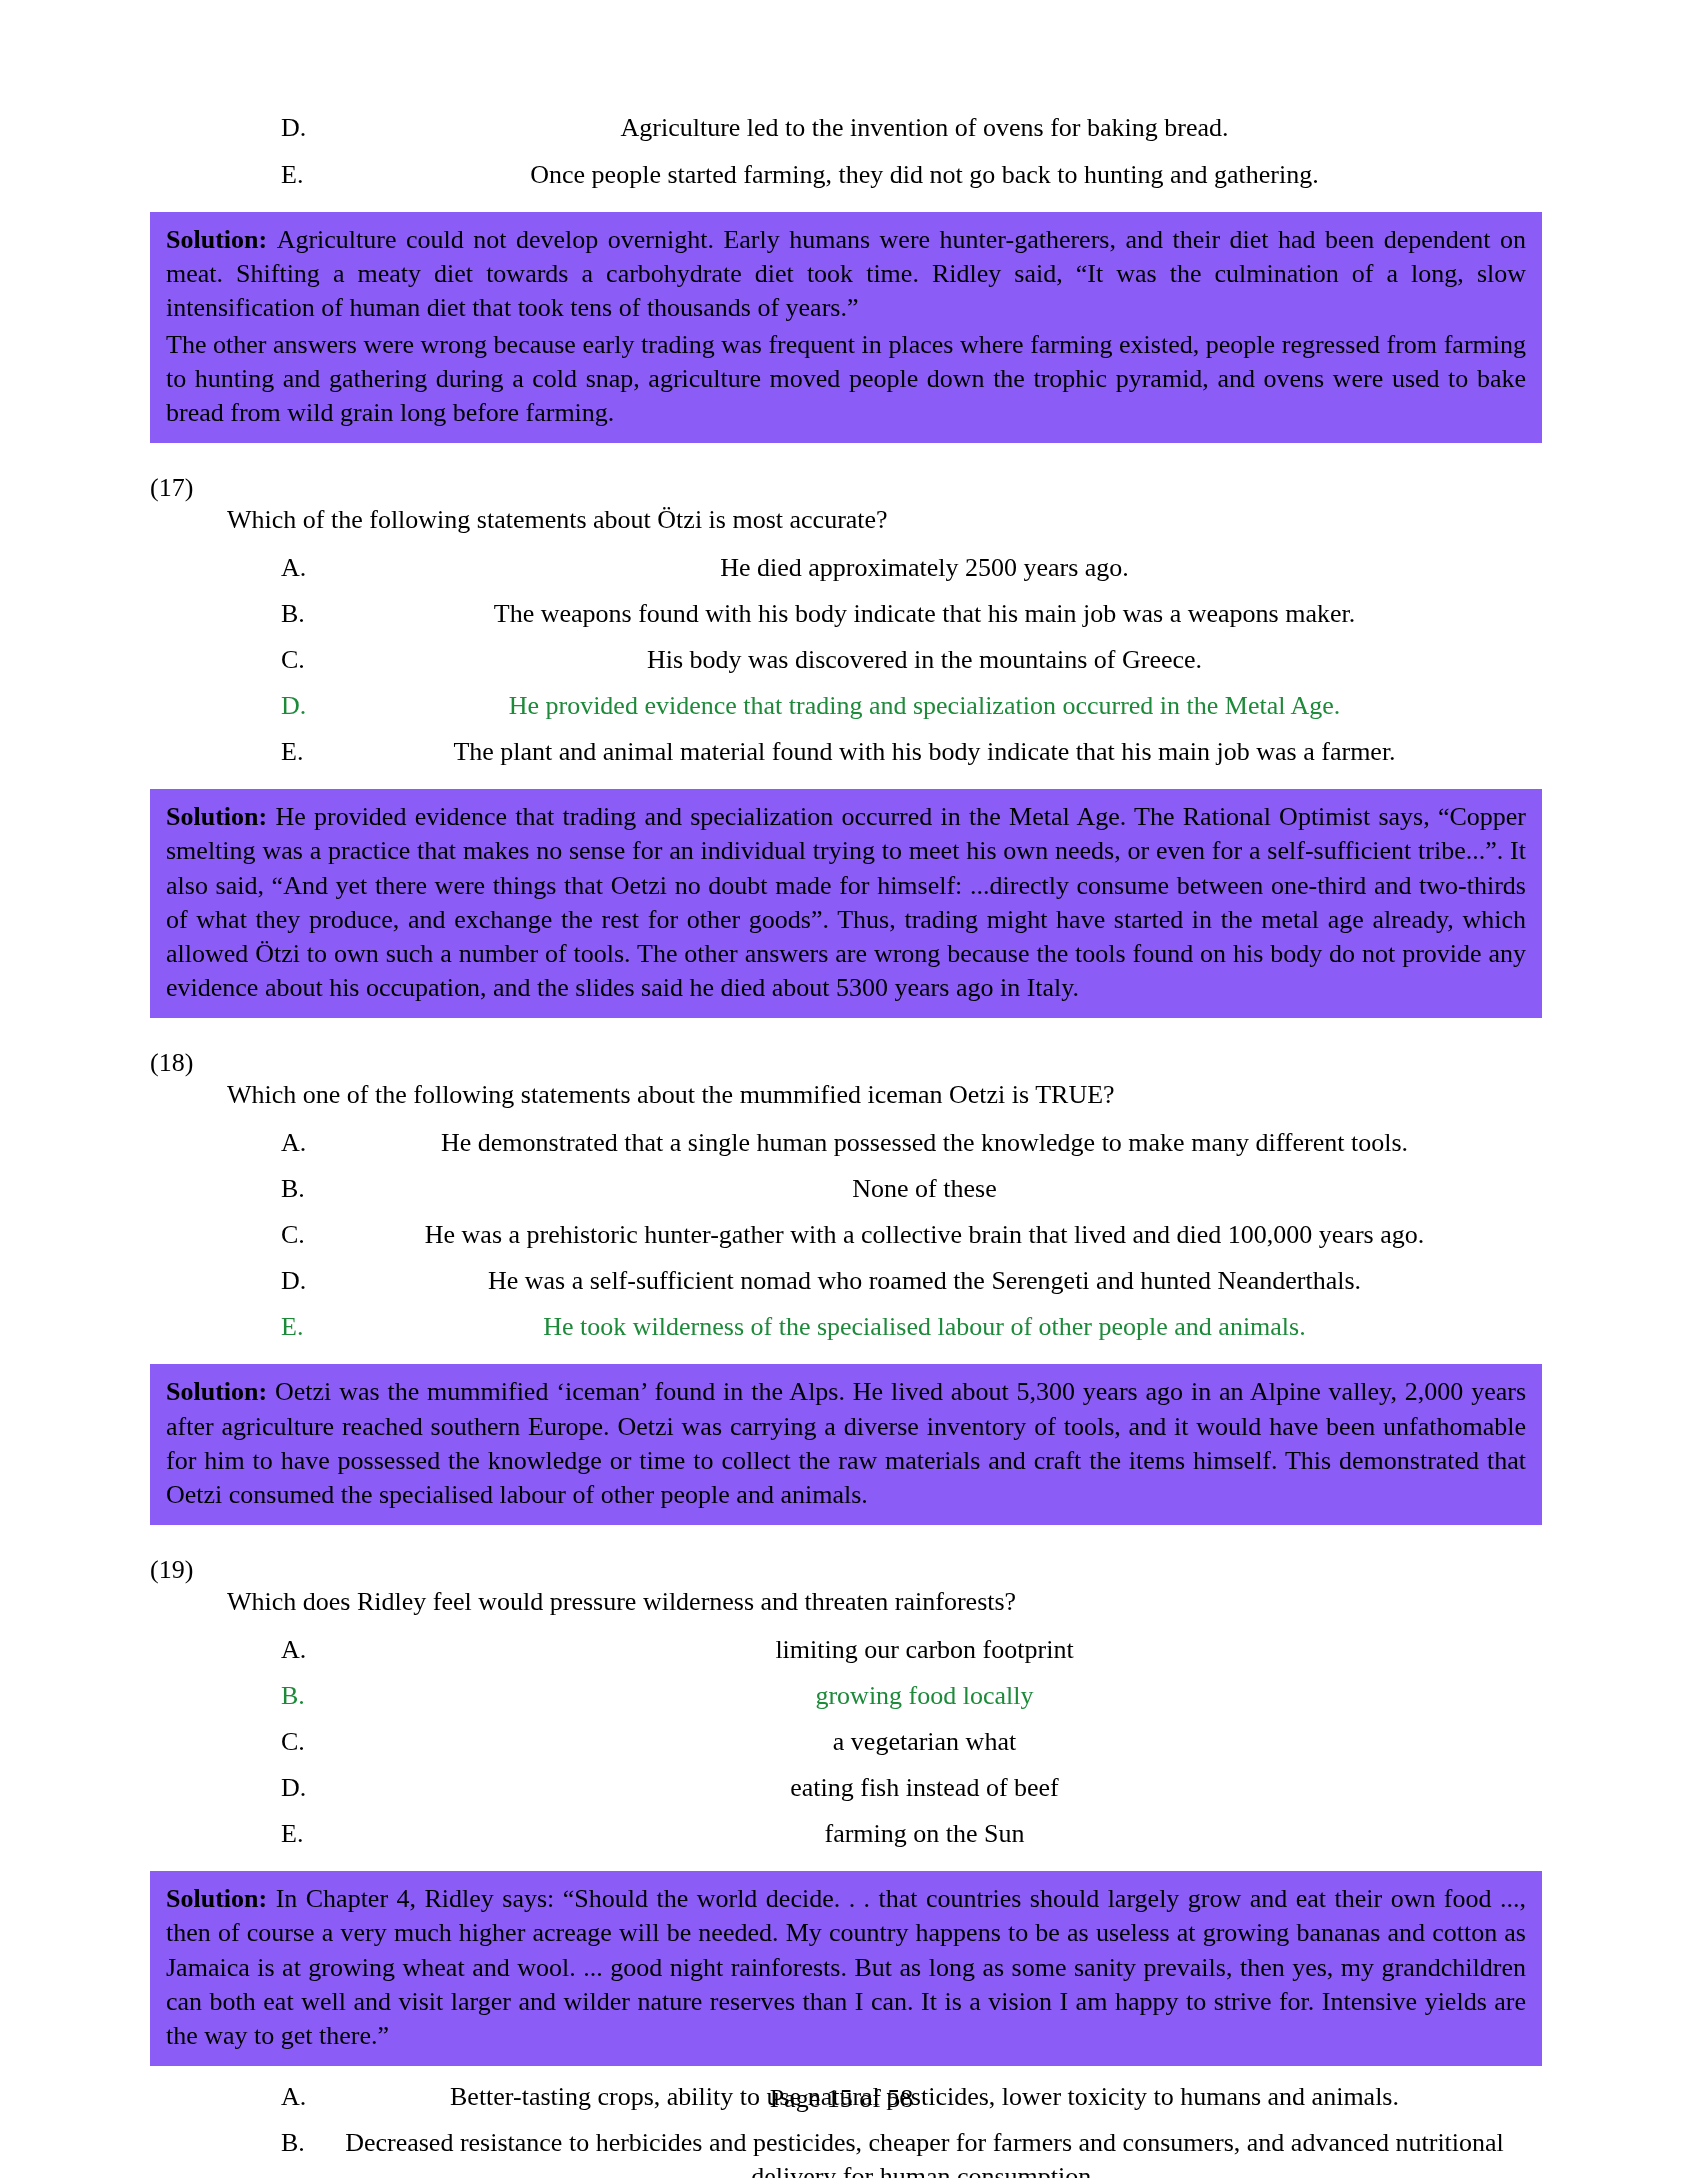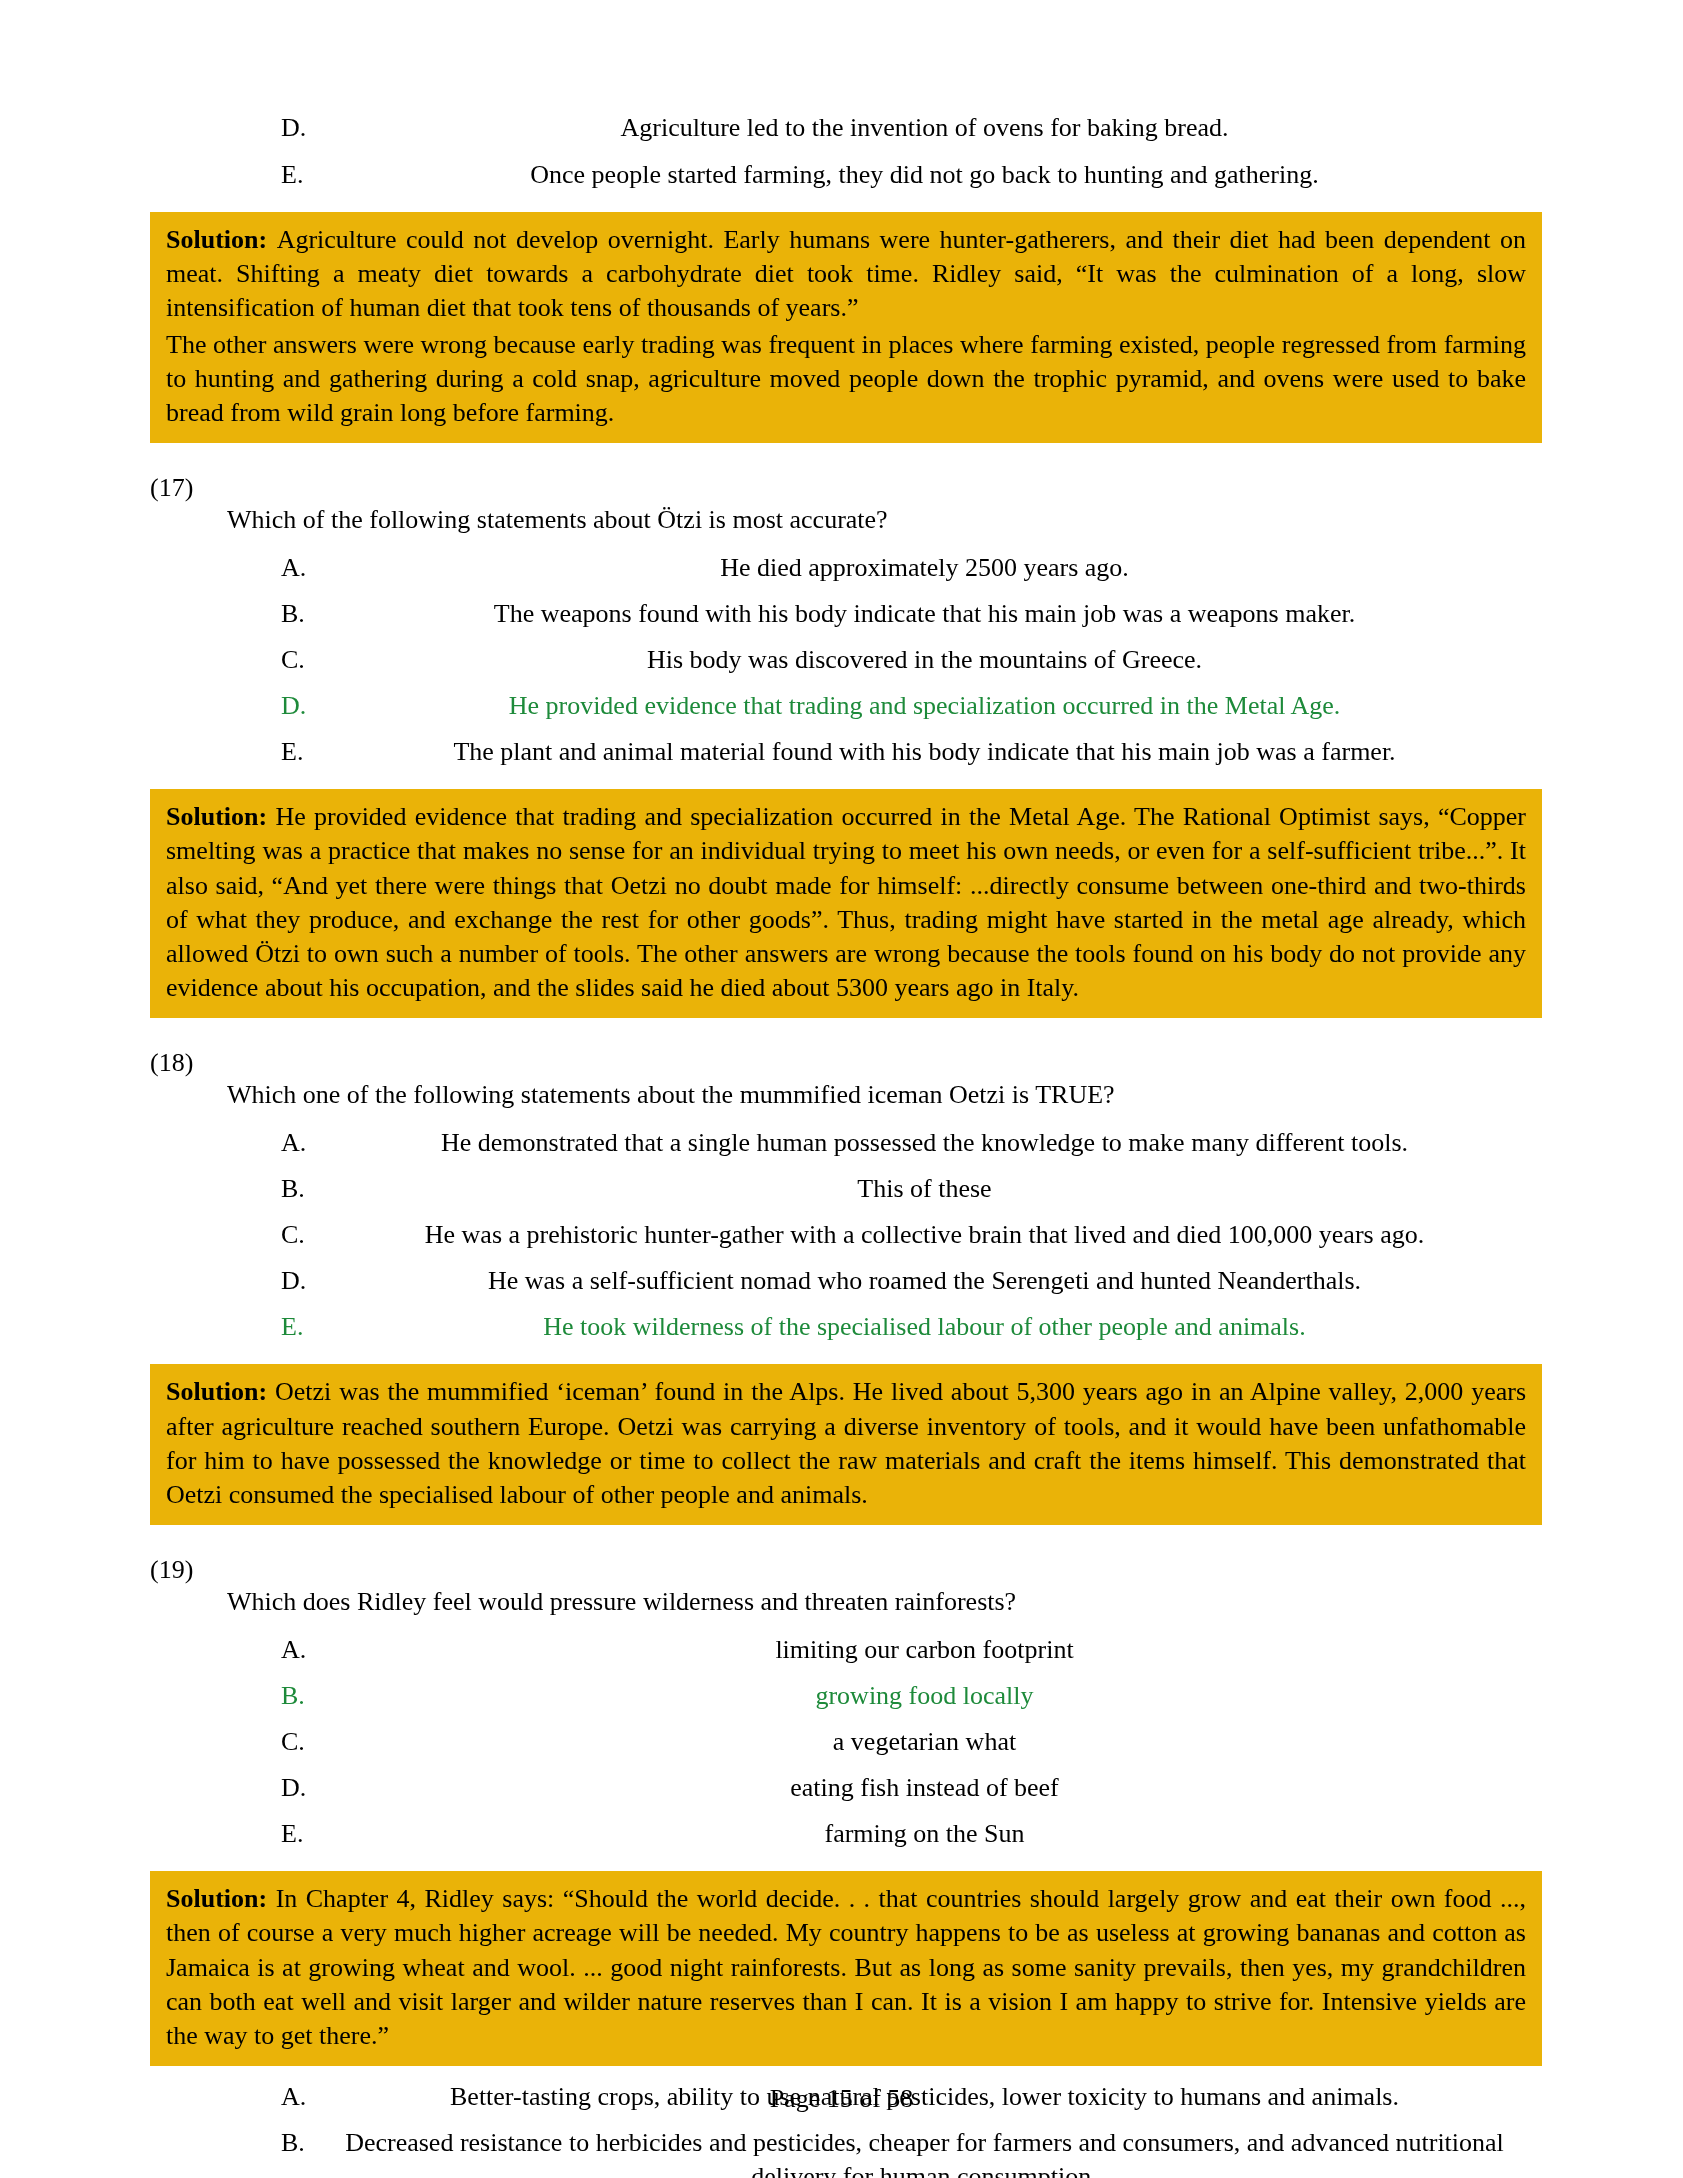--- a/index.html
+++ b/index.html
@@ -66,21 +66,21 @@
   .opt-text {
     flex: 1 1 auto;
     padding-right: 20px;
     text-align: center;
   }
   .opt-correct .opt-letter,
   .opt-correct .opt-text { color: #1d8a3a; }
 
   
   .solution {
-    background: #eab308;
+    background: #8b5cf6;
     margin-top: 20px;
     padding: 11px 16px 13px 16px;
     font-size: 26px;
     line-height: 1.315;
     text-align: justify;
     box-sizing: border-box;
     width: 1392px;
   }
   .solution p { margin: 0; }
   .solution p + p { margin-top: 2px; }
@@ -160,21 +160,21 @@
         <span class="q-num">(18)</span>
         <span class="q-text">Which one of the following statements about the mummified iceman Oetzi is TRUE?</span>
       </div>
       <div class="options">
         <div class="opt-row">
           <span class="opt-letter">A.</span>
           <span class="opt-text">He demonstrated that a single human possessed the knowledge to make many different tools.</span>
         </div>
         <div class="opt-row">
           <span class="opt-letter">B.</span>
-          <span class="opt-text">This of these</span>
+          <span class="opt-text">None of these</span>
         </div>
         <div class="opt-row">
           <span class="opt-letter">C.</span>
           <span class="opt-text">He was a prehistoric hunter-gather with a collective brain that lived and died 100,000 years ago.</span>
         </div>
         <div class="opt-row">
           <span class="opt-letter">D.</span>
           <span class="opt-text">He was a self-sufficient nomad who roamed the Serengeti and hunted Neanderthals.</span>
         </div>
         <div class="opt-row opt-correct">

